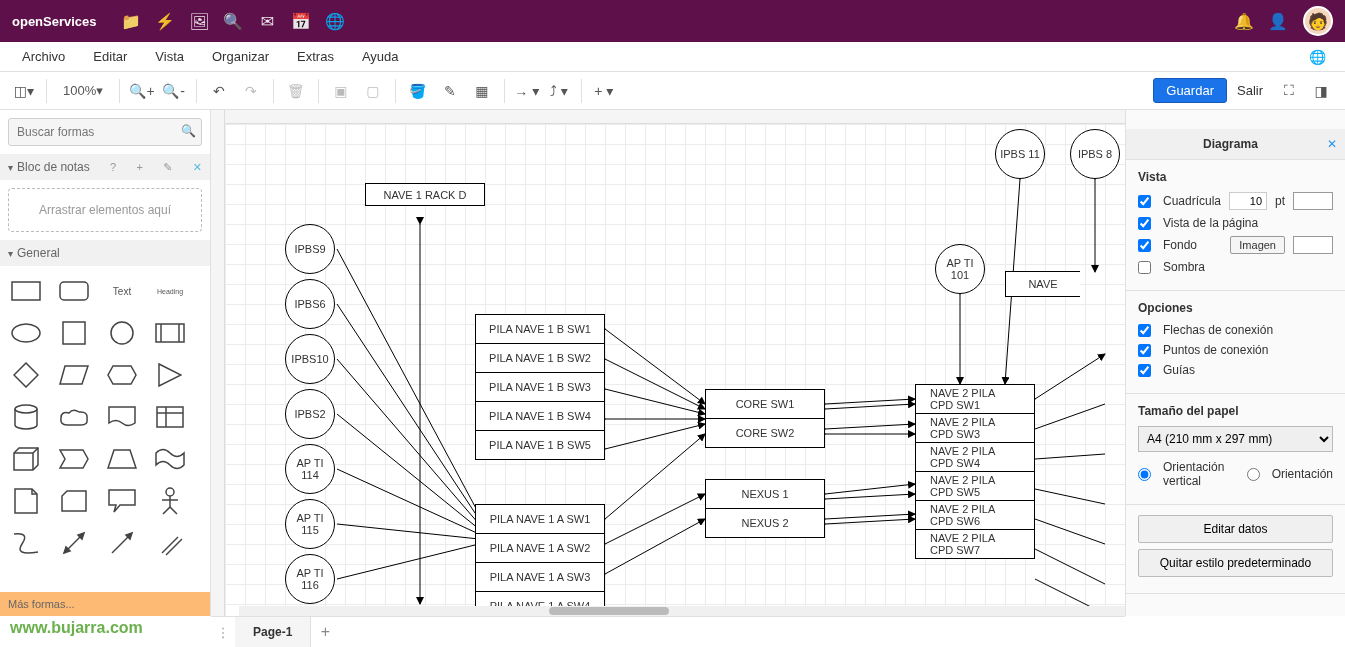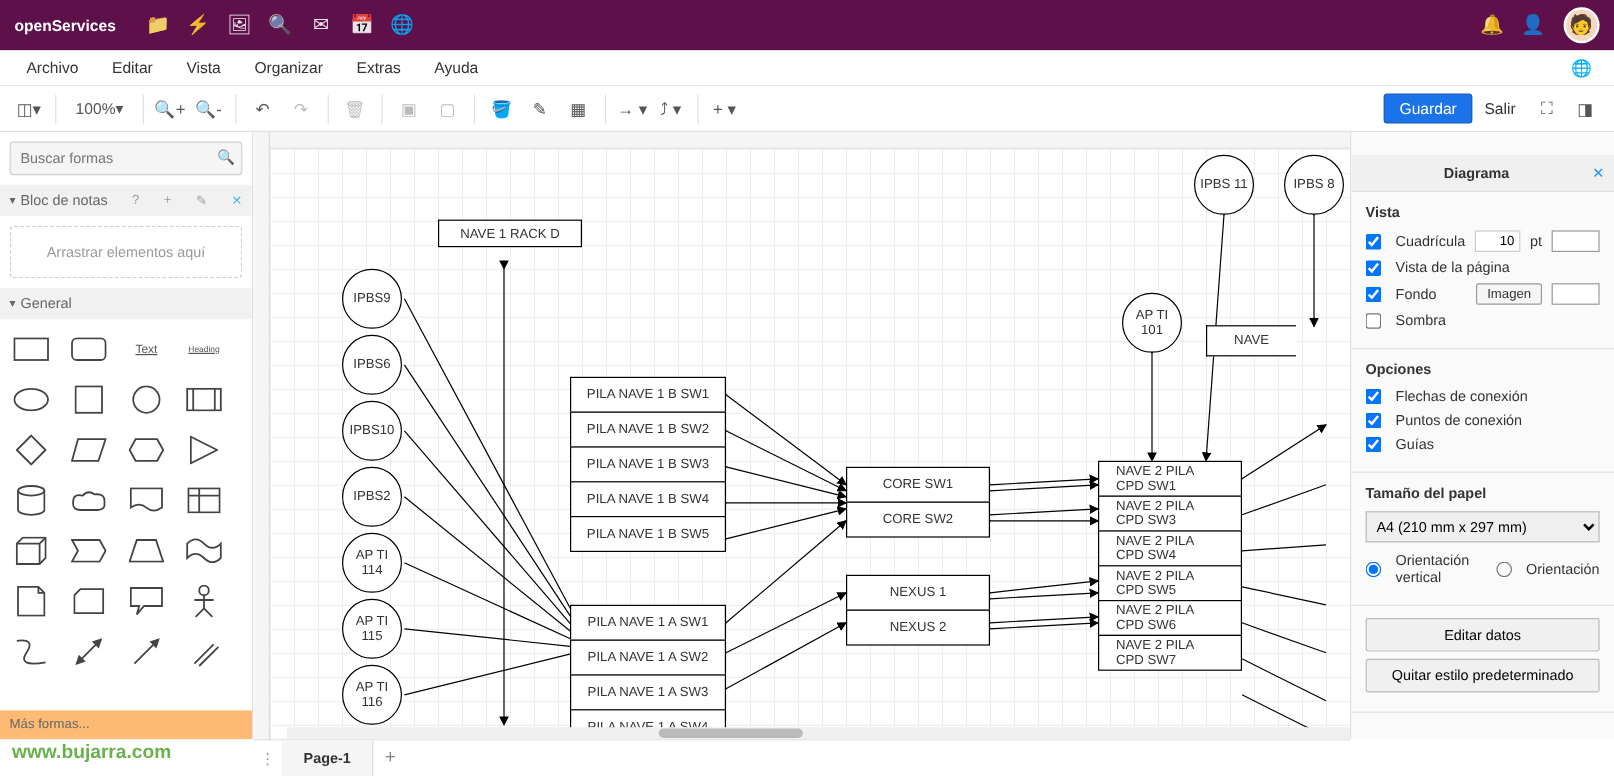--- a/index.html
+++ b/index.html
@@ -34,21 +34,21 @@
 .search input { width: 100%; padding: 6px 24px 6px 8px; border: 1px solid #d0d0d0; border-radius: 3px; font-size: 12px; background: #f5f5f5; }
 .search .sicon { position: absolute; right: 14px; top: 14px; color: #888; font-size: 12px; }
 .shdr { padding: 6px 8px; font-size: 12px; color: #666; display: flex; align-items: center; background: #f1f1f1; }
 .shdr .chev { margin-right: 4px; font-size: 10px; }
 .shdr .mini { margin-left: auto; font-size: 11px; color: #999; cursor: pointer; }
 .dropzone { margin: 8px; border: 1px dashed #bbb; border-radius: 4px; padding: 14px 6px; text-align: center; color: #999; font-size: 12px; }
 .shapes { flex: 1; padding: 8px 4px; overflow-y: auto; }
 .shapes-row { display: flex; gap: 4px; margin-bottom: 8px; }
 .shape-cell { width: 44px; height: 34px; display: flex; align-items: center; justify-content: center; cursor: pointer; }
 .shape-cell svg { stroke: #444; fill: none; stroke-width: 1.5; }
-.shape-text { font-size:10px; color:#555;text-decoration:underline; }
+.shape-text { font-size:10px; color:#555; }
 .more { padding: 6px 8px; font-size: 11px; color: #666; background: #fdba74; }
 .watermark { position: absolute; left: 10px; bottom: 10px; color: #6ab04c; font-size: 16px; font-weight: bold; pointer-events: none; }
 
 
 .canvas-wrap { flex: 1; position: relative; overflow: hidden; background: #fff; }
 .ruler-h { position: absolute; top: 0; left: 14px; right: 0; height: 14px; background: #f5f5f5; border-bottom: 1px solid #ddd; }
 .ruler-v { position: absolute; top: 0; left: 0; bottom: 0; width: 14px; background: #f5f5f5; border-right: 1px solid #ddd; }
 .canvas { position: absolute; top: 14px; left: 14px; right: 0; bottom: 0; overflow: hidden;
   background-color: #fff;
   background-image:

